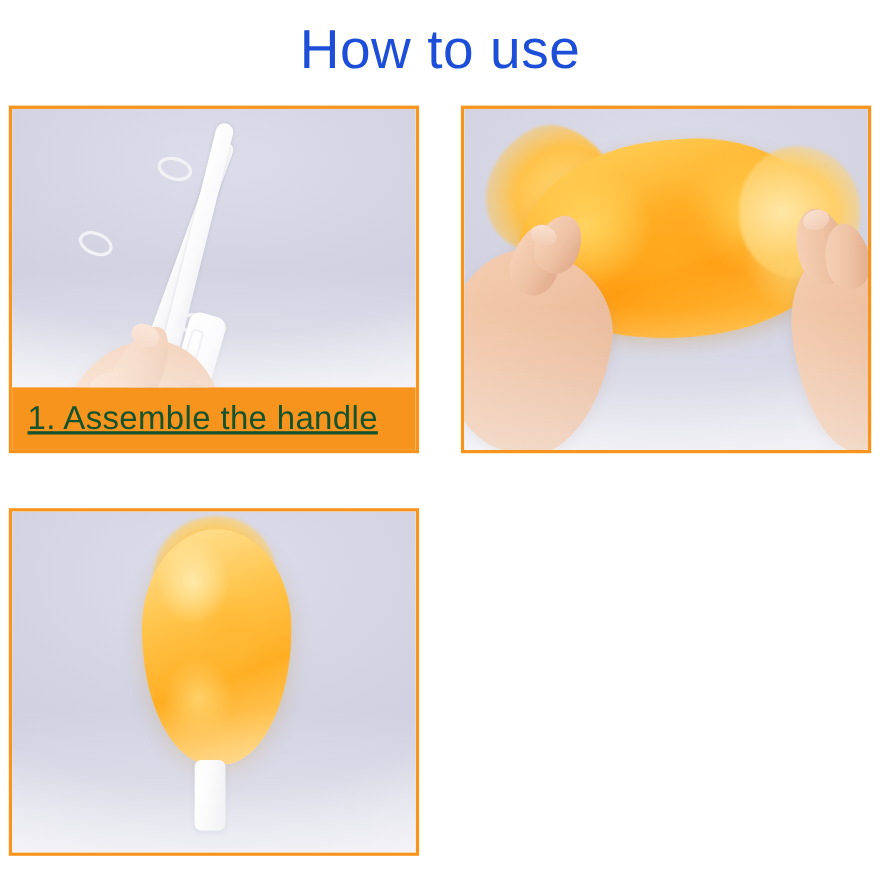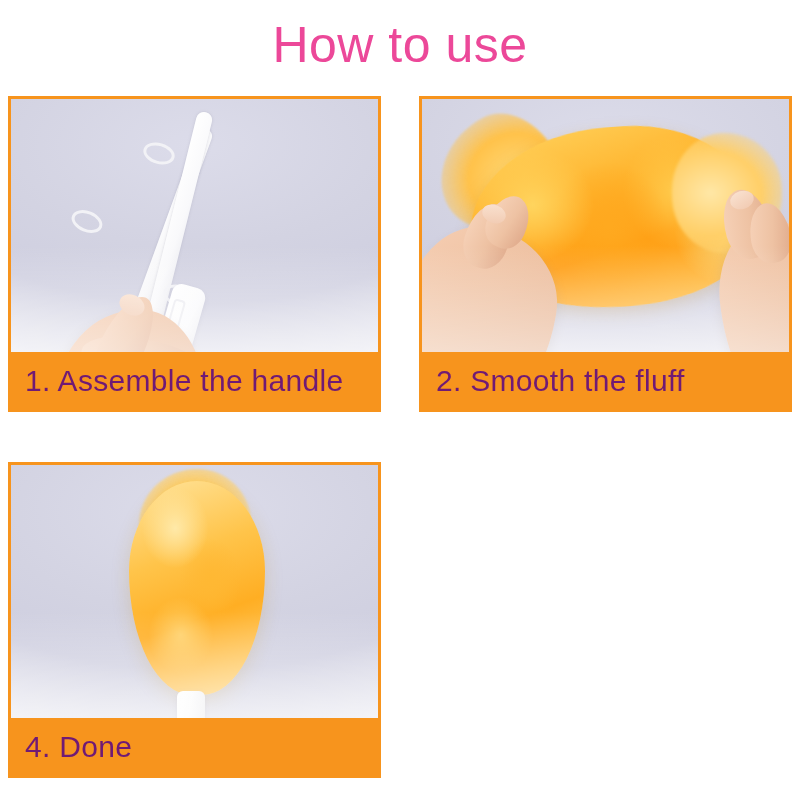--- a/index.html
+++ b/index.html
@@ -15,21 +15,21 @@
     position: relative;
   }
 
   
   .page-title {
     position: absolute;
     left: 0;
     top: 14px;
     width: 800px;
     text-align: center;
-    color: #ec4899;
+    color: #1d4ed8;
     font-size: 50px;
     font-weight: 400;
     letter-spacing: 0.5px;
     line-height: 62px;
     white-space: nowrap;
   }
 
   
   .steps-grid {
     position: absolute;
@@ -66,28 +66,29 @@
     position: absolute;
     left: 0; right: 0; bottom: 0;
     height: 42%;
     background: linear-gradient(to bottom, rgba(255,255,255,0) 0%, rgba(255,255,255,0.30) 60%, rgba(255,255,255,0.50) 100%);
     pointer-events: none;
   }
 
   .caption {
     flex: 0 0 57px;
     background: #F7941D;
-    color: #701a75;
+    color: #14532d;
     font-size: 30px;
     line-height: 57px;
     padding-left: 14px;
     white-space: nowrap;
     overflow: hidden;
     box-sizing: border-box;
     letter-spacing: 0.3px;
+    text-decoration: underline;
   }
 
   
 
   
   .hand {
     position: absolute;
     background: linear-gradient(135deg, #f6cfb4 0%, #eec0a0 45%, #e2ab88 100%);
   }
   .finger {
@@ -351,28 +352,26 @@
       <div class="p2-wispR"></div>
       <div class="hand p2-handL"></div>
       <div class="hand p2-handR"></div>
       <div class="finger p2-fL1"></div>
       <div class="finger p2-fL2"></div>
       <div class="nail p2-nailL"></div>
       <div class="finger p2-fR1"></div>
       <div class="finger p2-fR2"></div>
       <div class="nail p2-nailR"></div>
     </div>
-    <div class="caption">2. Smooth the fluff</div>
   </div>
 
 
   <div class="step-card">
     <div class="photo">
       <div class="p4-fluff-top"></div>
       <div class="p4-fluff"></div>
       <div class="p4-fluff-bot"></div>
       <div class="stem p4-stem"></div>
 
     </div>
-    <div class="caption">4. Done</div>
   </div>
 
 </div>
 
 </body></html>

